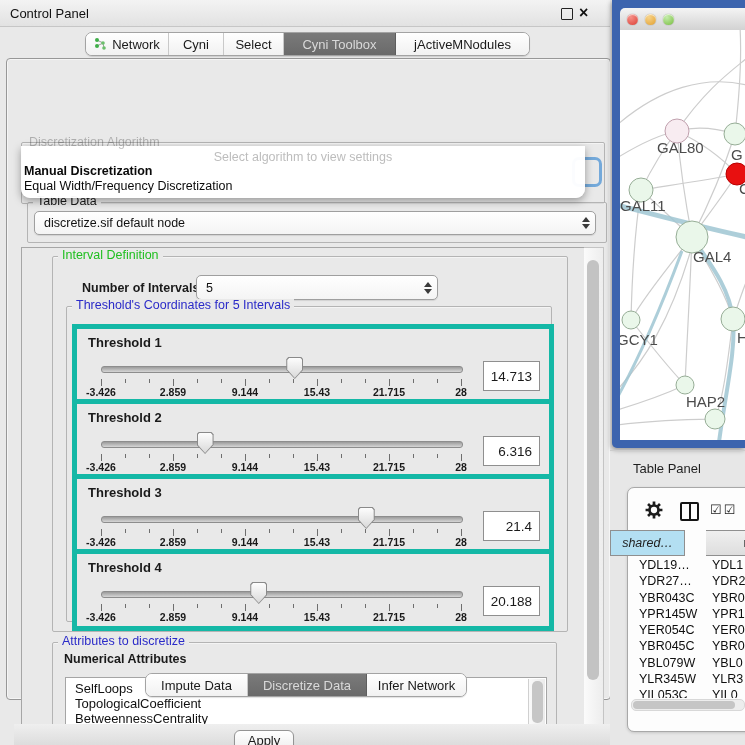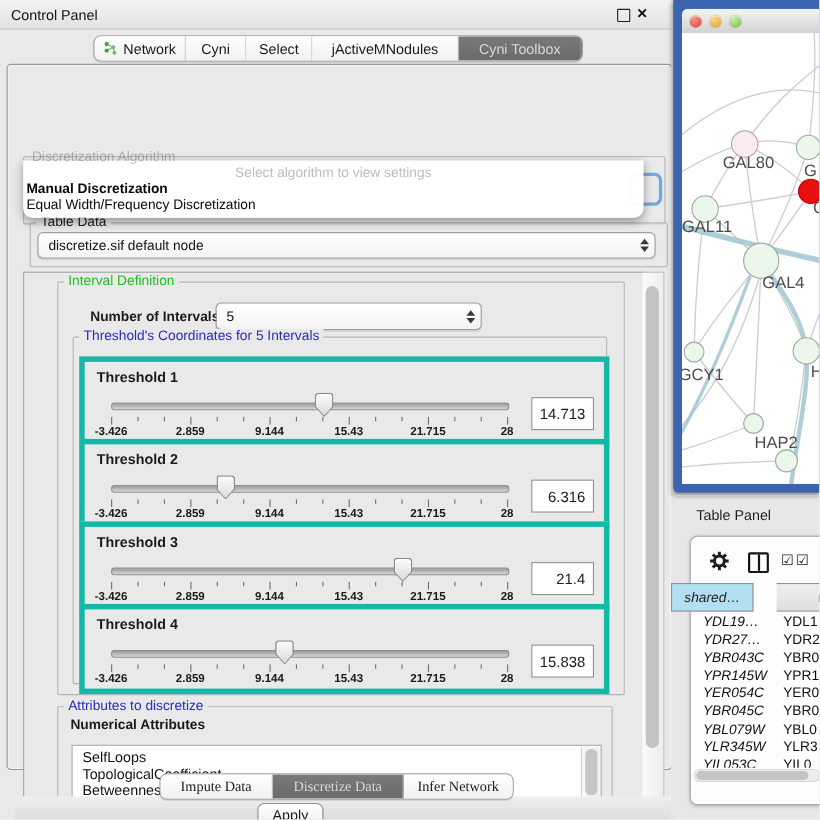--- a/index.html
+++ b/index.html
@@ -16,21 +16,21 @@
   #cp-title{left:10px;top:6px;font-size:13px;color:#111;}
   #cp-float{left:561px;top:8px;width:10px;height:10px;border:1.5px solid #222;border-radius:1px;background:transparent;}
   #cp-close{left:579px;top:3px;font-size:16px;font-weight:bold;color:#111;line-height:20px;}
 
   
   .segctl{display:flex;height:22px;border:1px solid #a3a3a3;border-radius:7px;overflow:hidden;background:#fff;box-shadow:0 1px 1px rgba(0,0,0,.12);}
   .seg{display:flex;align-items:center;justify-content:center;font-size:13px;color:#1a1a1a;background:linear-gradient(#ffffff,#f1f1f1);border-right:1px solid #c9c9c9;box-sizing:border-box;gap:5px;}
   .seg:last-child{border-right:none;}
   .seg.sel{background:linear-gradient(#7a7a7a,#6a6a6a);color:var(--seltxt,#d9d9d9);border-right:1px solid #5e5e5e;}
   #topTabs{left:85px;top:32px;}
-  #bottomTabs{left:145px;top:703px;font-family:Liberation Serif, serif;}
+  #bottomTabs{left:145px;top:673px;}
 
   
   #mainPanel{left:6px;top:58px;width:603px;height:640px;border:1px solid #979797;border-radius:4px;background:#e9e9e9;box-shadow:inset 0 0 0 1px rgba(255,255,255,.55);}
 
   
   .groupbox{border:1px solid #b4b4b4;border-radius:2px;box-shadow:inset 0 1px 0 rgba(255,255,255,.5);}
   .grouplabel{position:absolute;font-size:12.5px;background:#e9e9e9;padding:0 4px;line-height:13px;}
 
   
   #algoGroup{left:14px;top:83px;width:582px;height:60px;}
@@ -102,21 +102,21 @@
   #tablePanel{left:627px;top:487px;width:130px;height:243px;background:#fdfdfd;border:1px solid #a8a8a8;border-radius:7px;box-shadow:0 1px 3px rgba(0,0,0,.15);}
   #tpGear{left:645px;top:501px;width:18px;height:18px;}
   #tpColIcon{left:680px;top:502px;width:15px;height:15px;border:2px solid #141414;border-radius:2px;}
   #tpColIcon::after{content:"";position:absolute;left:6.5px;top:0;width:2px;height:15px;background:#141414;}
   #tpChecks{left:710px;top:502px;font-size:13px;color:#1a1a1a;letter-spacing:2px;}
   .tpHeadCell{position:absolute;top:530px;height:26px;border:1px solid #8f8f8f;box-sizing:border-box;font-size:12.5px;color:#222;text-align:center;line-height:24px;overflow:hidden;}
   #tpHead1{left:610px;width:75px;background:var(--hdrsel,#b3dff2);font-style:italic;}
   #tpHead2{left:706px;width:90px;background:linear-gradient(#efefef,#dedede);border-left:none;}
   #tpRows{left:632px;top:557px;width:125px;height:141px;overflow:hidden;}
   .trow{display:flex;height:16.3px;line-height:16.3px;font-size:12.5px;color:#0f0f0f;}
-  .trow .c1{width:74px;padding-left:7px;box-sizing:border-box;white-space:nowrap;overflow:hidden;font-style:italic;}
+  .trow .c1{width:74px;padding-left:7px;box-sizing:border-box;white-space:nowrap;overflow:hidden;}
   .trow .c2{padding-left:6px;white-space:nowrap;}
   #tpHScroll{left:631px;top:699px;width:112px;height:10px;border-radius:5px;background:#ededed;border:1px solid #d8d8d8;}
   #tpHScroll .thumb{position:absolute;left:1px;top:1px;width:102px;height:8px;border-radius:4px;background:#c5c5c5;}
 </style>
 </head>
 <body>
 
 <div id="root">
 
   <div id="cpanel" class="abs">
@@ -138,25 +138,25 @@
             <circle cx="10" cy="11" r="1.8" fill="#6cc06c"></circle>
           </svg>
           <span>Network</span>
         </div>
         <div class="seg" style="width: 55px;">
           <span>Cyni</span>
         </div>
         <div class="seg" style="width: 60px;">
           <span>Select</span>
         </div>
+        <div class="seg sel" style="width: 112px;">
+          <span>Cyni Toolbox</span>
+        </div>
         <div class="seg" style="width: 133px;">
           <span>jActiveMNodules</span>
-        </div>
-        <div class="seg sel" style="width: 112px;">
-          <span>Cyni Toolbox</span>
         </div>
       </div>
 
     <div id="mainPanel" class="abs">
 
       <div id="algoGroup" class="abs groupbox"></div>
       <div id="algoFocusRing" class="abs"></div>
       <div id="algoPopup" class="abs">
         <div id="algoHint" class="abs">Select algorithm to view settings</div>
         <div id="algoOpt1" class="abs algoOption">Manual Discretization</div>
@@ -299,21 +299,21 @@
               <div class="tick major" style="left: 384px;"></div>
               <div class="tickLbl" style="left: 24px;">-3.426</div>
               <div class="tickLbl" style="left: 96px;">2.859</div>
               <div class="tickLbl" style="left: 168px;">9.144</div>
               <div class="tickLbl" style="left: 240px;">15.43</div>
               <div class="tickLbl" style="left: 312px;">21.715</div>
               <div class="tickLbl" style="left: 384px;">28</div>
               <div class="thrThumbO" style="left: 173.28px;">
                 <div class="thrThumbI"></div>
               </div>
-              <div class="thrValue">15.838</div>
+              <div class="thrValue">20.188</div>
             </div>
           </div>
 
         <div id="attrGroup" class="abs groupbox"></div>
         <div id="attrLabel" class="grouplabel">Attributes to discretize</div>
         <div id="attrHeading" class="abs">Numerical Attributes</div>
         <div id="attrList" class="abs">
           <div id="attrScroll">
               <div class="thumb"></div>
             </div>

